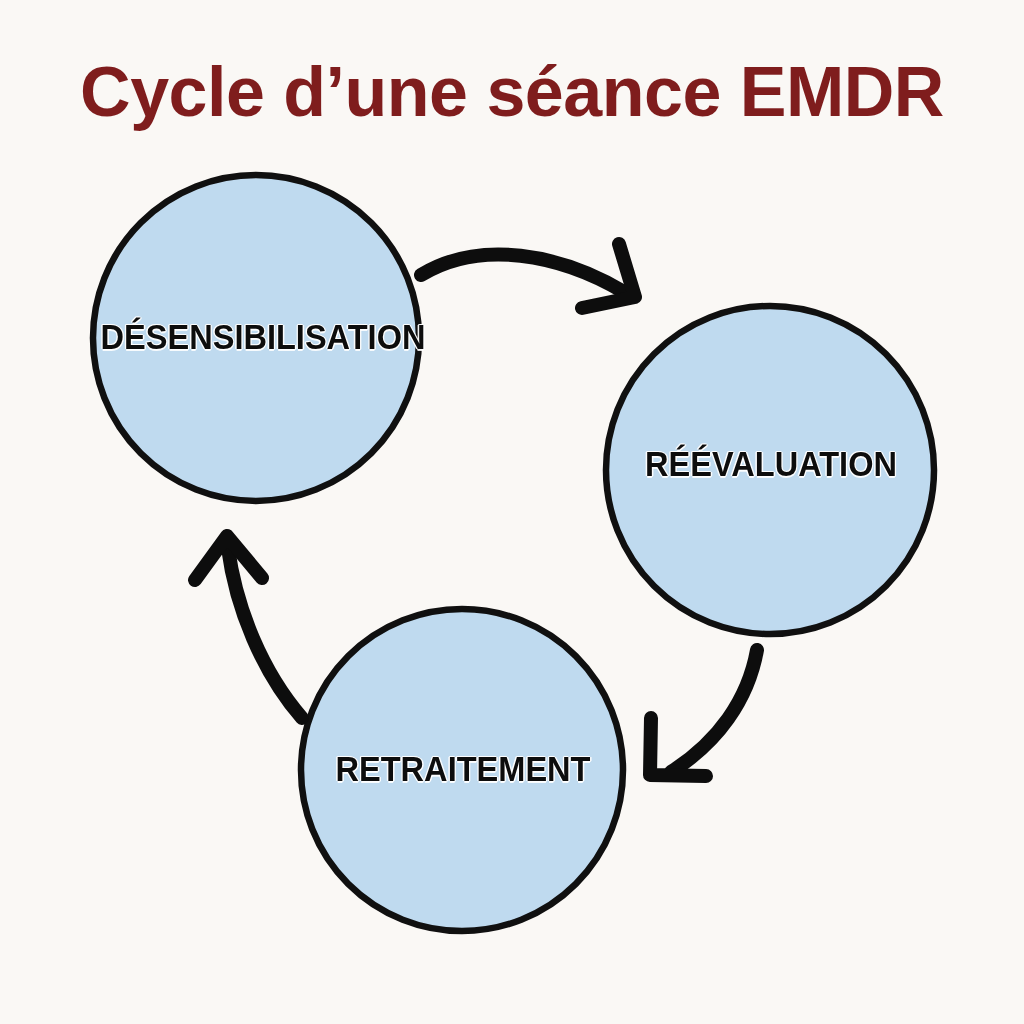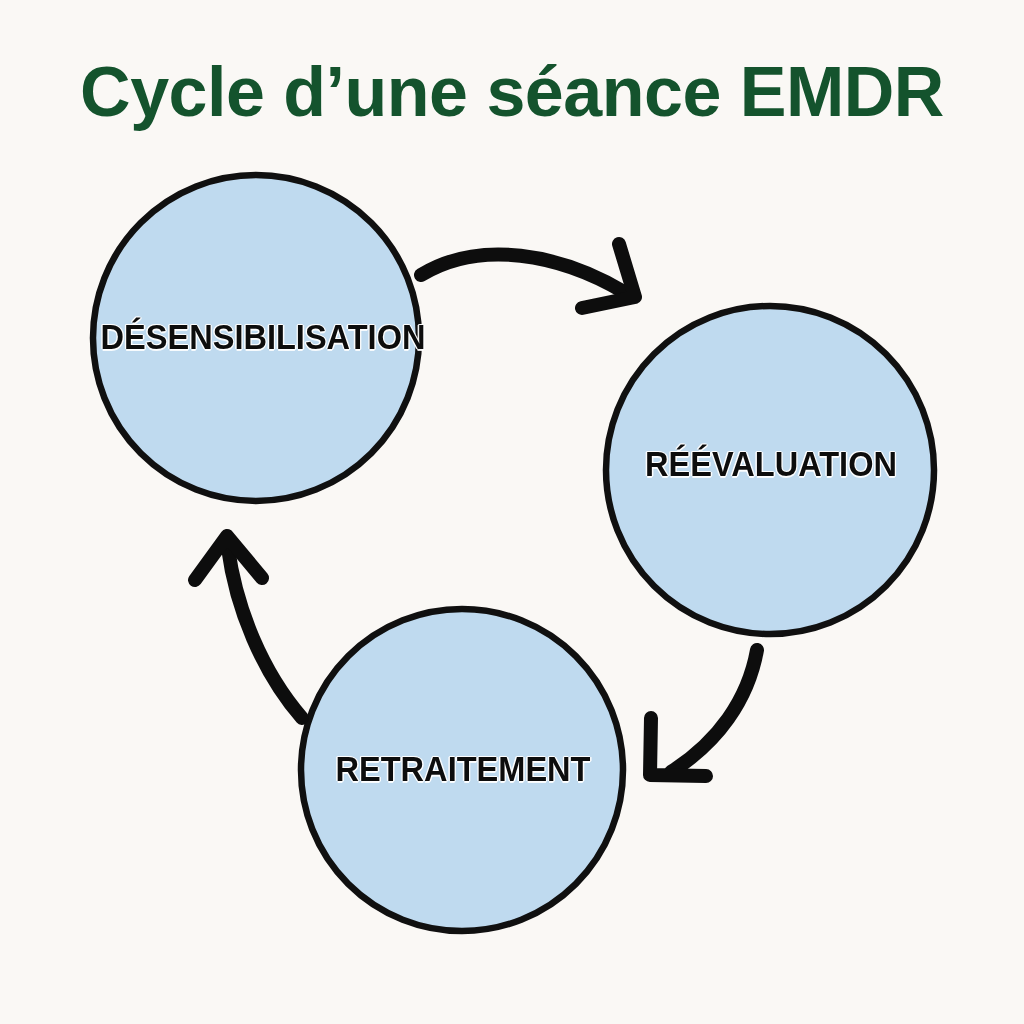--- a/index.html
+++ b/index.html
@@ -32,21 +32,21 @@
     position: absolute;
     left: 0;
     top: 52px;
     width: 1024px;
     text-align: center;
     font-family: "Liberation Sans", sans-serif;
     font-weight: bold;
     font-size: 70px;
     line-height: 80px;
     letter-spacing: -0.5px;
-    color: #14532d;
+    color: #7f1d1d;
     white-space: nowrap;
   }
   
   .node-label {
     position: absolute;
     font-family: "Liberation Sans", sans-serif;
     font-weight: bold;
     font-size: 35px;
     line-height: 36px;
     color: #0d0d0d;

